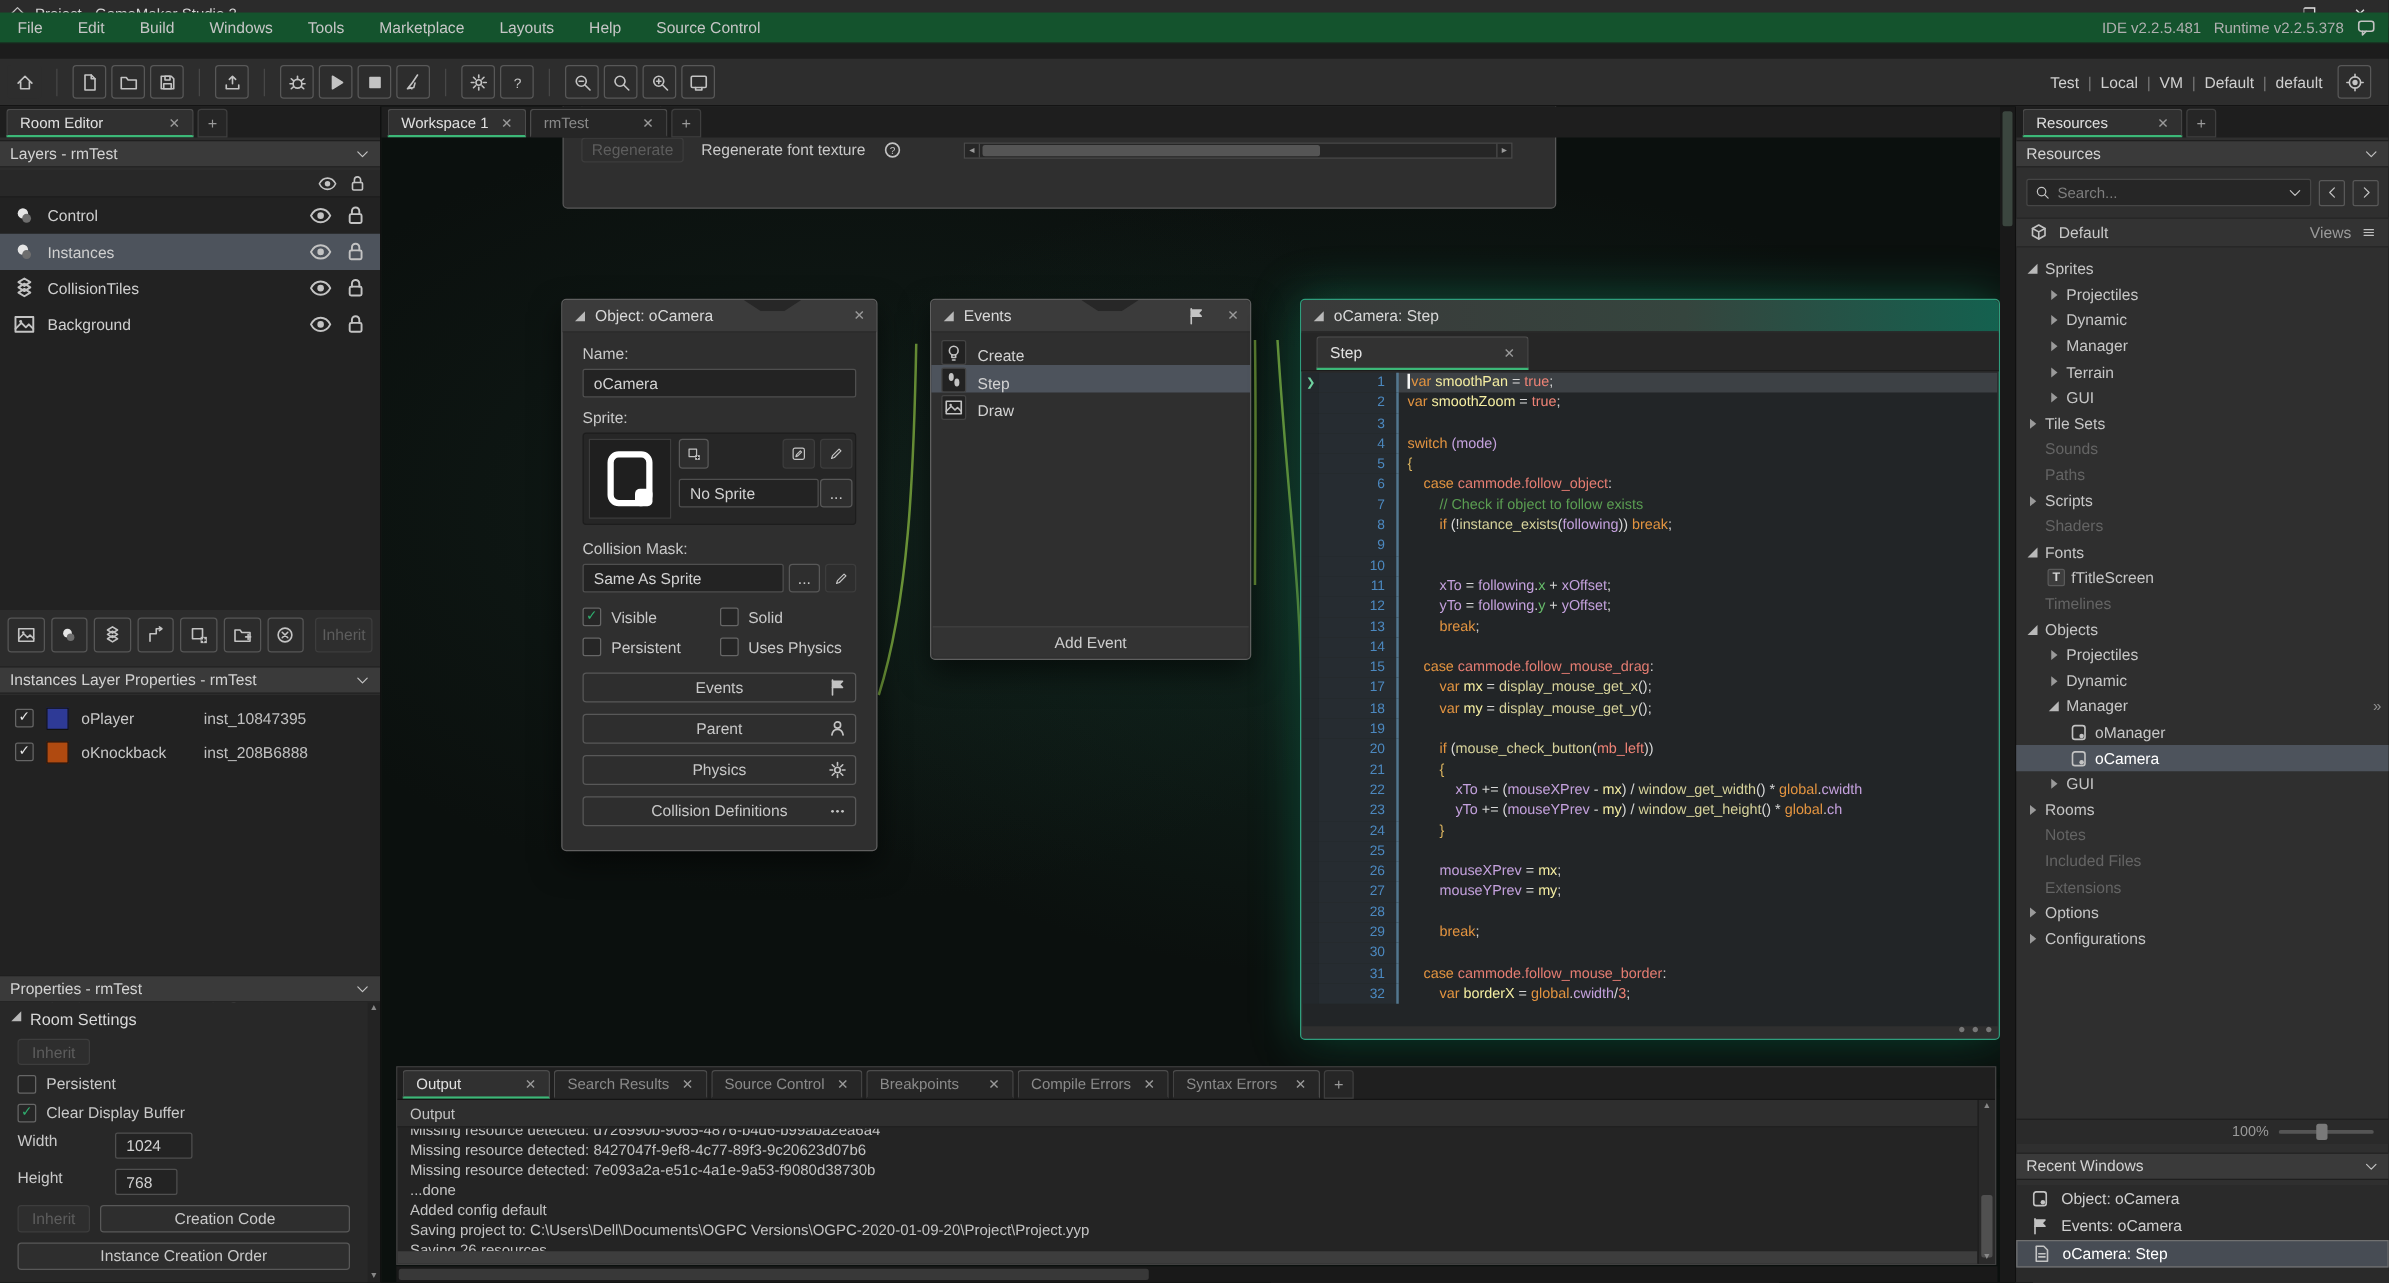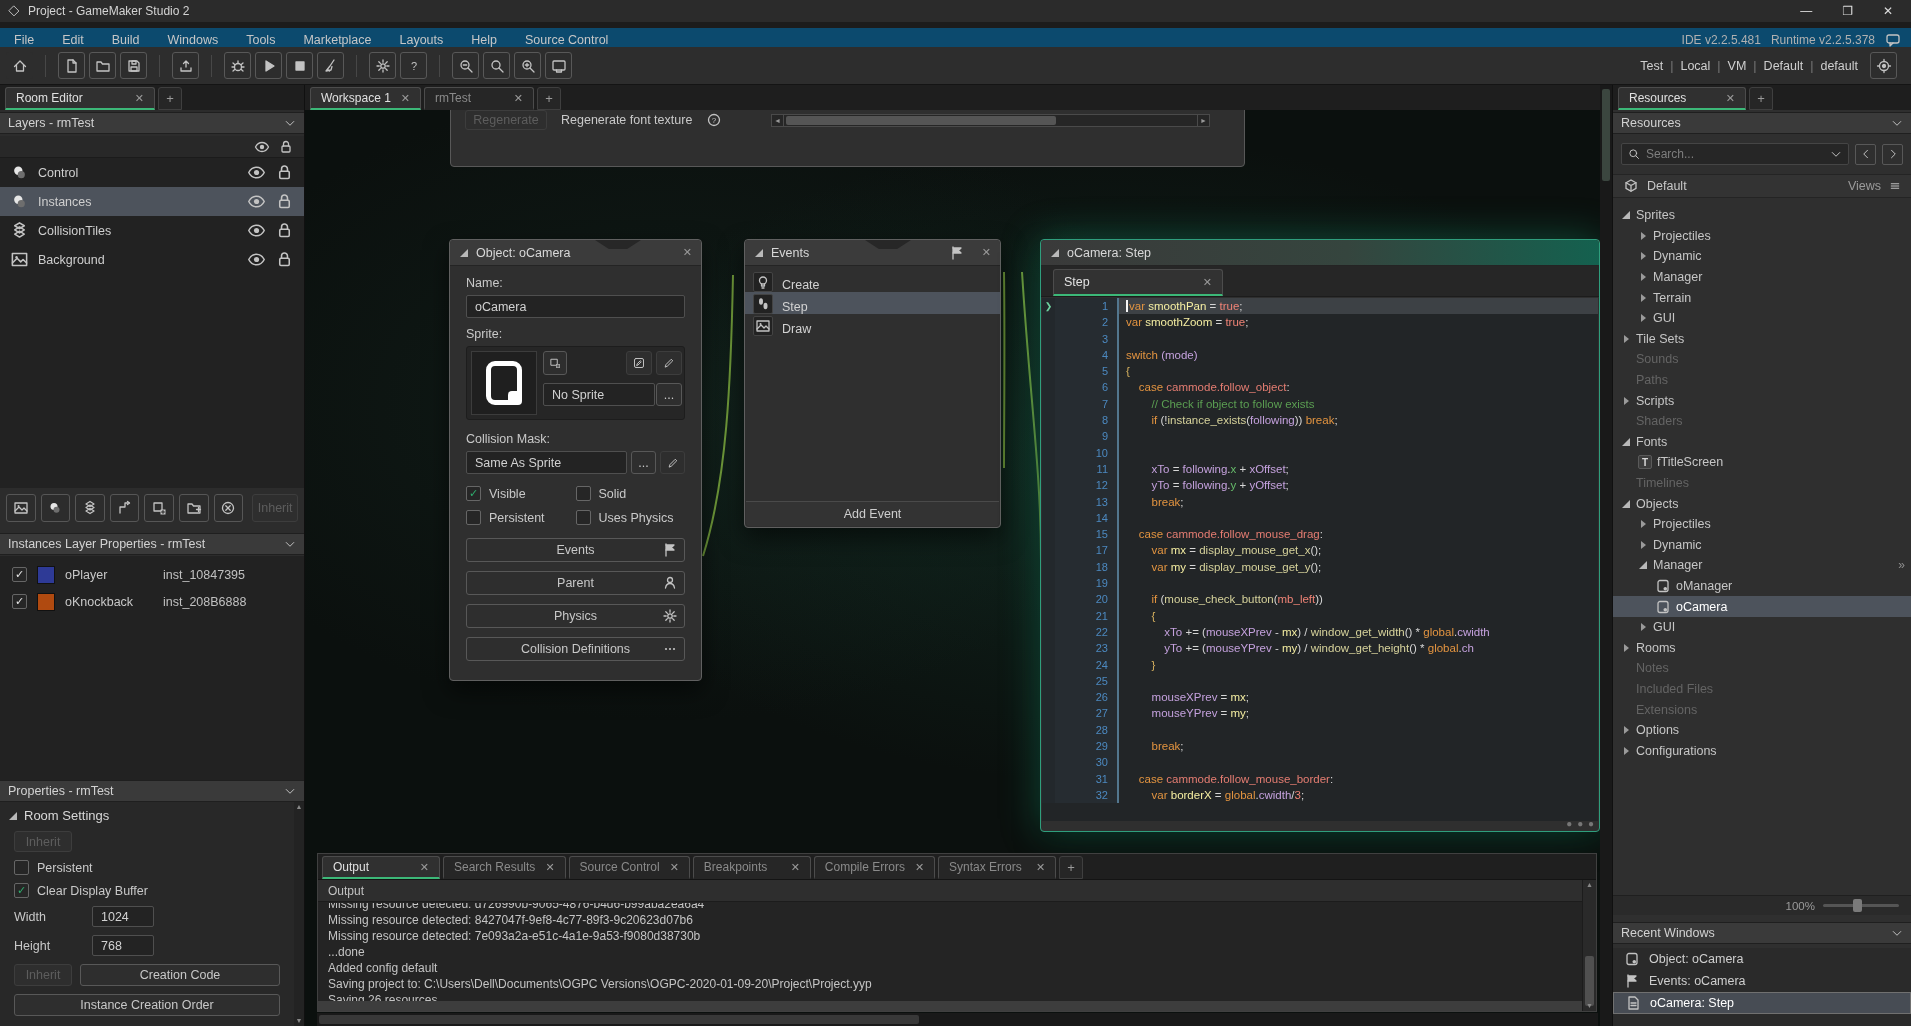--- a/index.html
+++ b/index.html
@@ -5,21 +5,21 @@
 *{margin:0;padding:0;box-sizing:border-box;font-family:"Liberation Sans",sans-serif}
 html,body{width:1911px;height:1026px;overflow:hidden}
 body{background:#1c1c1c;color:#c8c8c8;position:relative;font-size:13px}
 .ic{display:inline-flex;width:16px;height:16px;flex:none;align-items:center;justify-content:center}
 .ic svg{width:100%;height:100%;stroke:#c3c3c3;fill:none;stroke-width:1.3;stroke-linecap:round;stroke-linejoin:round}
 .ic.small{width:12px;height:12px}
 .x{font-size:11px;color:#9a9a9a;cursor:default}
 
 #titlebar{position:absolute;top:0;left:0;right:0;height:22px;background:#2b2b2b;display:flex;align-items:center;padding:0 8px;gap:8px;font-size:12px;color:#d4d4d4}
 #win-controls{margin-left:auto;display:flex;gap:30px;padding-right:10px;color:#ddd}
-#menubar{position:absolute;top:28px;height:25px;left:0;right:0;background:#0c4a6e;display:flex;align-items:center;border-bottom:1px solid #1a1a1a}
+#menubar{position:absolute;top:10px;height:25px;left:0;right:0;background:#14532d;display:flex;align-items:center;border-bottom:1px solid #1a1a1a}
 .menu-item{padding:0 14px;font-size:12.5px;color:#c6c6c6;height:100%;display:flex;align-items:center}
 #menubar-right{margin-left:auto;padding-right:10px;display:flex;gap:10px;align-items:center;font-size:12px;color:#b0b0b0}
 #toolbar{position:absolute;top:47px;height:38px;left:0;right:0;background:#2d2d2d;display:flex;align-items:center;padding:0 6px;border-bottom:1px solid #141414}
 #toolbar-icons{display:flex;align-items:center;gap:4px}
 .tbtn{width:27px;height:27px;border:1px solid #585858;border-radius:3px;display:flex;align-items:center;justify-content:center;background:#2d2d2d}
 .tbtn.noborder{border-color:transparent}
 .tsep{width:1px;height:22px;background:#474747;margin:0 8px}
 #toolbar-right{margin-left:auto;display:flex;align-items:center;gap:12px;padding-right:8px;font-size:12.5px;color:#cfcfcf}
 .pipe{color:#777;margin:0 7px}
 
@@ -46,21 +46,21 @@
 .ltbtn{width:31px;height:28px;border:1px solid #565656;border-radius:3px;display:flex;align-items:center;justify-content:center}
 #inst-header{position:absolute;top:448px;left:0;right:0}
 #inst-block{position:absolute;top:471px;left:0;right:0;height:234px;background:#222;padding-top:5px}
 .inst-row{height:27px;display:flex;align-items:center;gap:10px;padding:0 12px;font-size:12.5px}
 .swatch{width:18px;height:18px;flex:none;border:1px solid #111}
 .inst-row .nm{width:88px}
 .inst-row .iid{color:#c0c0c0}
 #depth-block{position:absolute;top:705px;left:0;right:0;height:75px}
 #props-header{position:absolute;top:695px;left:0;right:0}
 #props{position:absolute;top:717px;left:0;right:10px;bottom:0;background:#282828;font-size:12.5px;overflow:hidden}
-.prow{display:flex;align-items:center;gap:8px;padding:0 14px;margin-top:8px}
+.prow{display:flex;align-items:flex-start;gap:8px;padding:0 14px;margin-top:8px}
 #props-scroll{position:absolute;top:717px;right:0;width:10px;bottom:0;background:#232323}
 
 #workspace{position:absolute;left:305px;top:85px;width:1307px;bottom:0;overflow:hidden;background:radial-gradient(900px 520px at 62% 40%,rgba(26,82,63,.30),transparent 62%),radial-gradient(760px 480px at 28% 34%,rgba(22,42,35,.45),transparent 66%),#0b100e}
 #ws-tabbar{position:absolute;top:0;left:0;right:12px;height:25px}
 #curves{position:absolute;inset:0;pointer-events:none}
 .win{position:absolute;background:#2f2f2f;border:1px solid #606060;border-radius:4px;box-shadow:0 10px 24px rgba(0,0,0,.55)}
 .win-title{height:26px;background:#3b3b3b;border-bottom:1px solid #242424;display:flex;align-items:center;padding:0 9px;gap:7px;font-size:12.5px;color:#d8d8d8;border-radius:4px 4px 0 0;position:relative}
 .win-title .x{margin-left:auto}
 .notch{position:absolute;top:0;width:46px;height:9px;background:#272727;clip-path:polygon(0 0,100% 0,70% 100%,30% 100%)}
 .lbl{font-size:12.5px;color:#c9c9c9}
@@ -562,21 +562,21 @@
     <div class="prow">
       <span class="cb green">✓</span>
       <span class="lbl">Clear Display Buffer</span>
     </div>
     <div class="prow">
       <span class="lbl" style="width:70px">Width</span>
       <span class="input" style="width:62px;height:21px">1024</span>
     </div>
     <div class="prow">
       <span class="lbl" style="width:70px">Height</span>
-      <span class="input" style="width:62px;height:21px">768</span>
+      <span class="input" style="width:50px;height:21px">768</span>
     </div>
     <div class="prow">
       <span class="btn dim" style="width:58px;height:22px">Inherit</span>
       <span class="btn" style="flex:1;height:22px">Creation Code</span>
     </div>
     <div class="prow">
       <span class="btn" style="flex:1;height:22px">Instance Creation Order</span>
     </div>
     <div class="prow" style="gap:6px;padding:0 8px">
 

